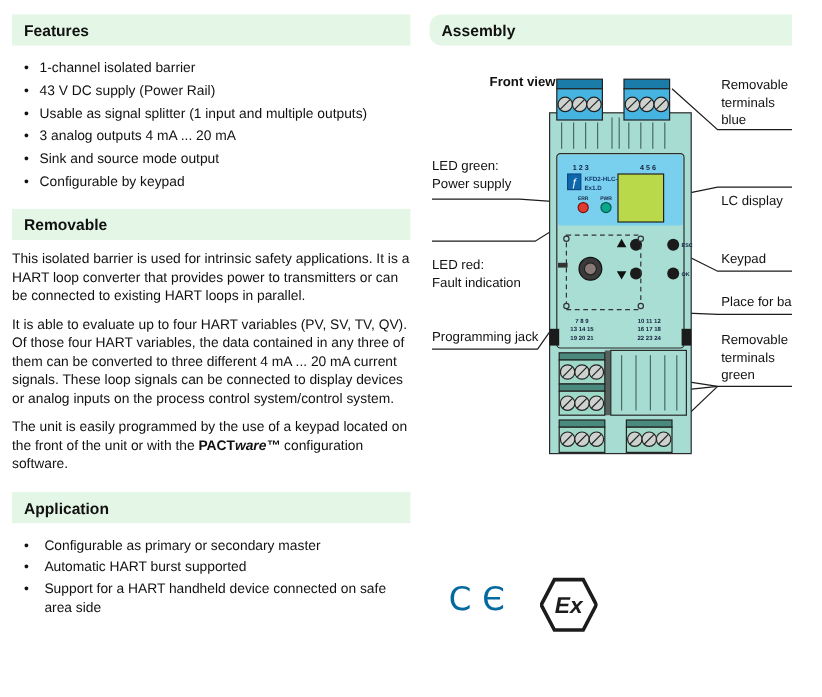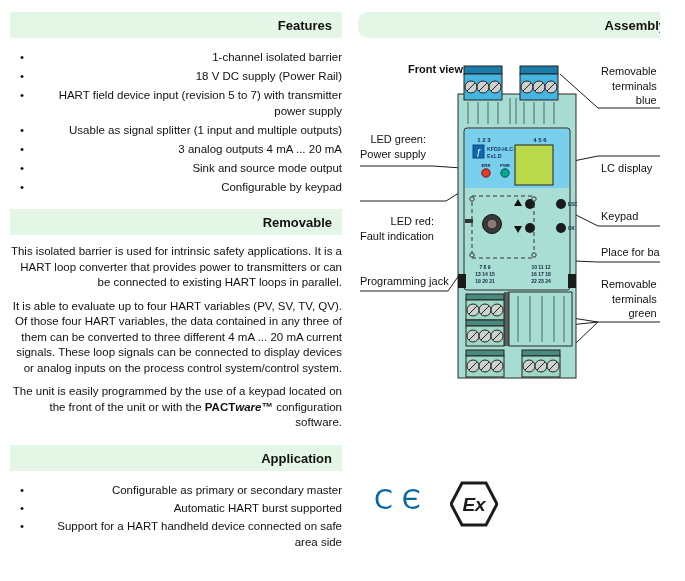--- a/index.html
+++ b/index.html
@@ -1,17 +1,17 @@
 <!DOCTYPE html>
 <html><head>
 <meta charset="utf-8">
 <style>
   html,body{margin:0;padding:0;background:#fff;}
   .page{position:relative;width:660px;height:581px;background:#fff;overflow:hidden;
-        font-family:"Liberation Sans",sans-serif;color:#111;text-align:right;}
+        font-family:"Liberation Sans",sans-serif;color:#111;}
   .col-left{position:absolute;left:10px;top:12px;width:332px;}
   .col-right{position:absolute;left:358px;top:12px;width:327px;height:560px;}
   .section-header{background:#e4f6e5;padding:6px 10px 5px 10px;font-size:13px;font-weight:bold;}
   ul.blist{list-style:none;margin:11px 0 0 0;padding:0 0 0 10px;font-size:11.5px;line-height:16px;}
   ul.blist li{position:relative;padding-left:13px;margin-bottom:3px;}
   ul.blist li::before{content:"•";position:absolute;left:0;top:0;}
   ul.blist.app li{padding-left:17px;margin-bottom:2px;}
   .paras{margin-top:9px;font-size:11.5px;line-height:15.5px;}
   .paras p{margin:0 0 8px 0;}
   .b{font-weight:bold;}
@@ -27,22 +27,21 @@
 </style>
 </head>
 <body>
 
 <div class="page">
 
   <div class="col-left">
     <div class="section-header">Features</div>
     <ul class="blist">
       <li>1-channel isolated barrier</li>
-      <li>18 V DC supply (Power Rail)</li>
-      <li>HART field device input (revision 5 to 7) with transmitter power supply</li>
+      <li>43 V DC supply (Power Rail)</li>
       <li>Usable as signal splitter (1 input and multiple outputs)</li>
       <li>3 analog outputs 4 mA ... 20 mA</li>
       <li>Sink and source mode output</li>
       <li>Configurable by keypad</li>
     </ul>
 
     <div class="section-header mt">Removable</div>
     <div class="paras">
       <p>This isolated barrier is used for intrinsic safety applications. It is a HART loop converter that provides power to transmitters or can be connected to existing HART loops in parallel.</p>
       <p>It is able to evaluate up to four HART variables (PV, SV, TV, QV). Of those four HART variables, the data contained in any three of them can be converted to three different 4 mA ... 20 mA current signals. These loop signals can be connected to display devices or analog inputs on the process control system/control system.</p>

